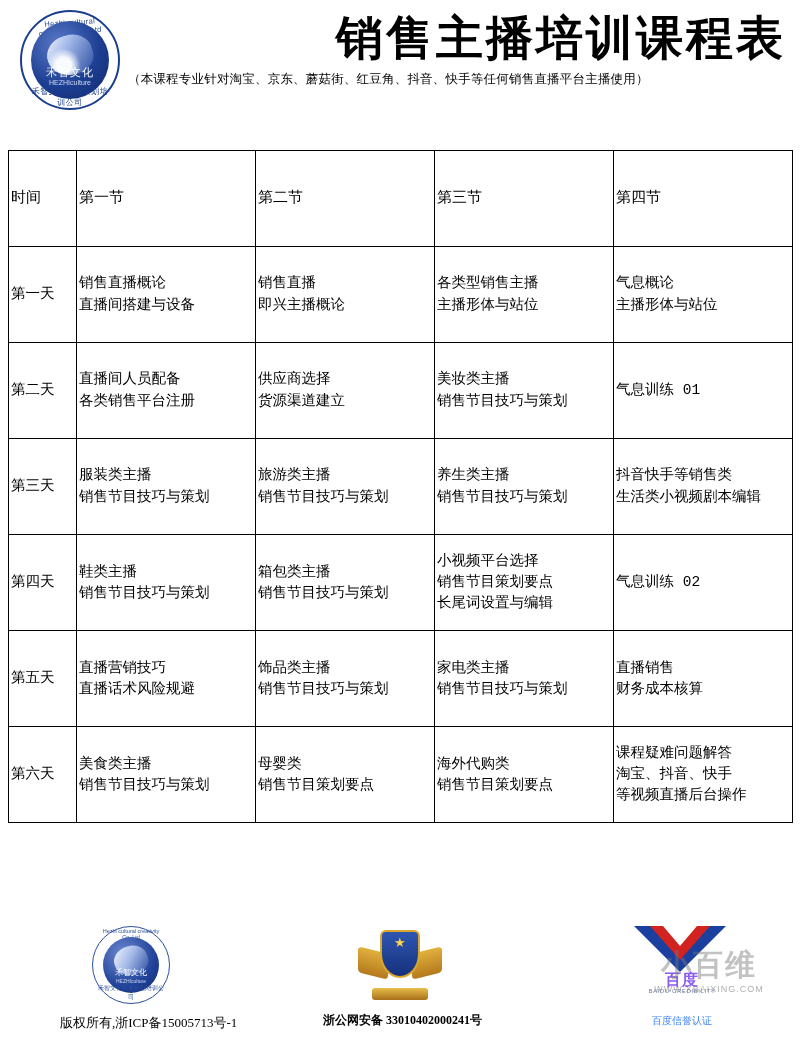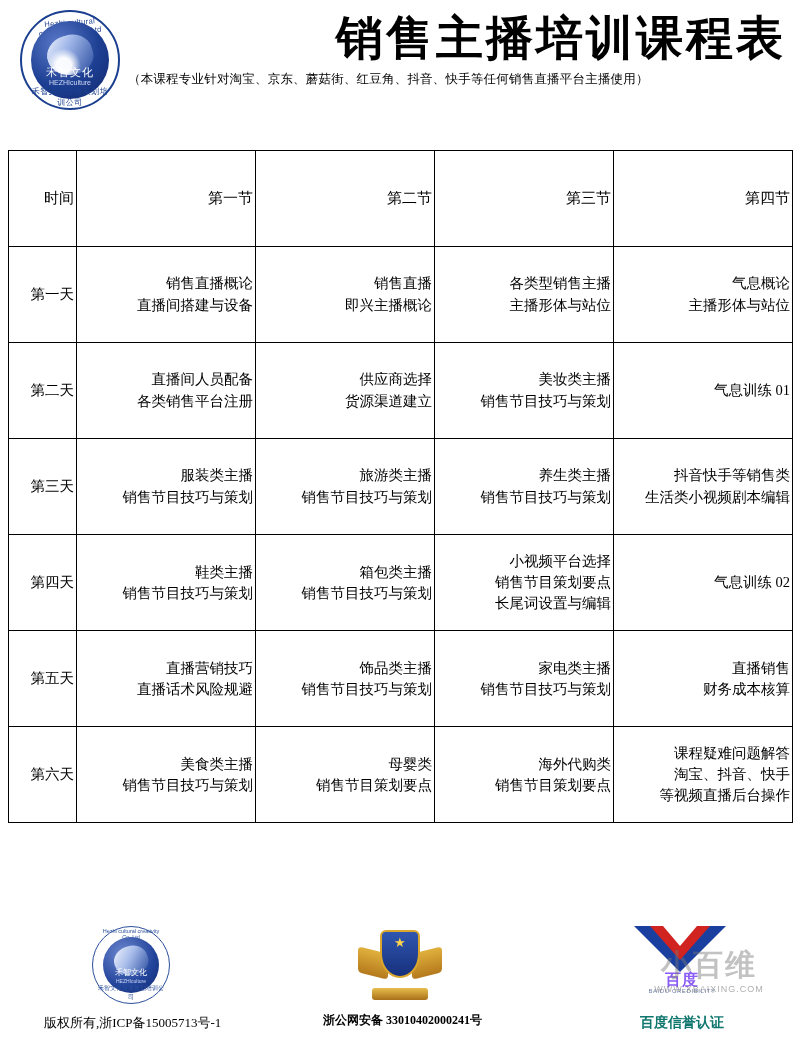--- a/index.html
+++ b/index.html
@@ -125,27 +125,27 @@
   .table-wrap {
     padding: 28px 8px 0 8px;
   }
   table.schedule {
     width: 784px;
     border-collapse: collapse;
     table-layout: fixed;
   }
   table.schedule td, table.schedule th {
     border: 1px solid #000;
-    text-align: right;
+    text-align: left;
     vertical-align: middle;
     font-size: 14.5px;
     line-height: 1.45;
     font-weight: normal;
     padding: 16px 2px;
-    font-family: Liberation Serif, serif;
+    font-family: Liberation Mono, monospace;
   }
   table.schedule thead td {
     height: 96px;
     font-size: 15px;
   }
   table.schedule tbody td {
     height: 96px;
   }
   .col-time { width: 68px; }
   .col-sec  { width: 179px; }
@@ -328,42 +328,42 @@
     font-family: "Liberation Sans", sans-serif;
     margin-top: -2px;
   }
 
   .footer-line {
     position: relative;
     height: 34px;
   }
   .footer-left {
     position: absolute;
-    left: 44px;
+    left: 60px;
     top: 6px;
     font-size: 13px;
     font-family: "Liberation Serif", serif;
   }
   .footer-center {
     position: absolute;
     left: 323px;
     top: 4px;
     font-size: 12px;
     font-weight: bold;
     font-family: "Liberation Serif", serif;
   }
   .footer-right {
     position: absolute;
     left: 628px;
     top: 6px;
     width: 108px;
     text-align: center;
-    font-size: 14px;
-    font-weight: bold;
-    color: #0f766e;
+    font-size: 10px;
+    font-weight: normal;
+    color: #3b82f6;
     font-family: "Liberation Sans", sans-serif;
   }
 </style>
 </head>
 <body>
 
 <div class="header">
 
   <div class="logo">
     <div class="logo-outer"></div>

